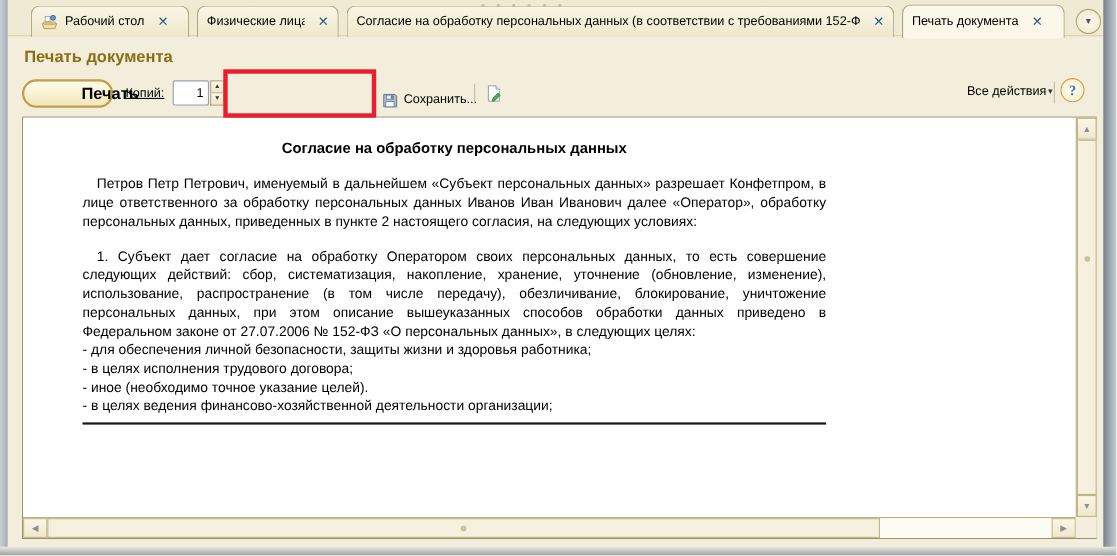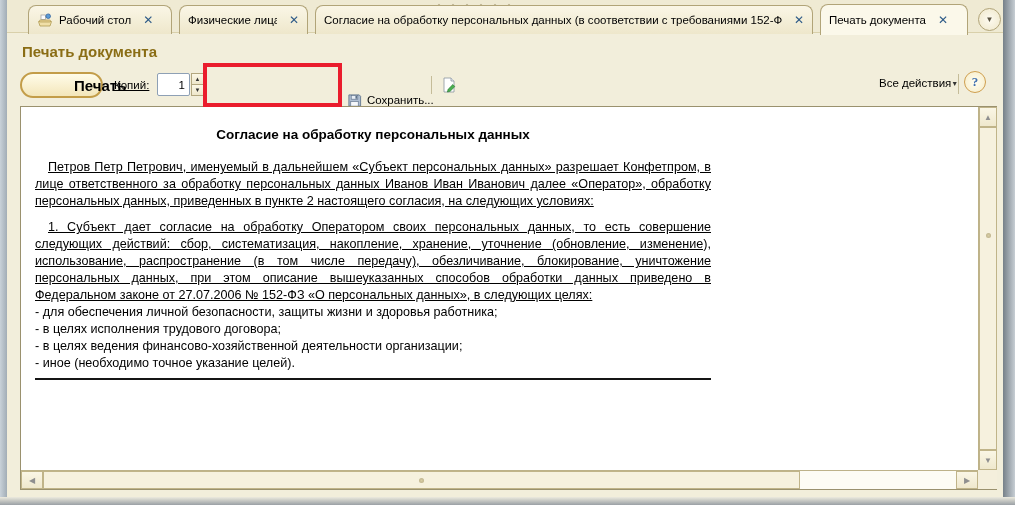--- a/index.html
+++ b/index.html
@@ -40,41 +40,41 @@
     font-family:"Liberation Sans",sans-serif; }
   .spinner { position:absolute; left:191px; top:73px; width:13px; height:23px; display:flex; flex-direction:column; }
   .spin-btn { flex:1; border:1px solid #b3a77f; background:linear-gradient(#fbf7e6,#eee7cb); font-size:6px;
     display:flex; align-items:center; justify-content:center; color:#333; line-height:1; }
   .spin-btn + .spin-btn { border-top:none; }
 
   .edit-btn { position:absolute; left:209px; top:72px; width:127px; height:26px; padding:0 6px;
     border:1px solid #9a8f73; background:linear-gradient(#fcf8e8,#efe8cd); font-size:11.5px; }
   .red-annotation { position:absolute; left:203px; top:63px; width:139px; height:44px;
     border:4px solid #ea1c2d; z-index:10; pointer-events:none; }
-  .save-btn { position:absolute; left:347px; top:89px; height:22px; font-size:11.5px; }
+  .save-btn { position:absolute; left:347px; top:80px; height:22px; font-size:11.5px; }
   .tool-sep { position:absolute; width:1px; background:#c5bc99; }
   .sep1 { left:431px; top:76px; height:18px; }
   .page-edit-btn { position:absolute; left:437px; top:73px; width:24px; height:24px; display:flex;
     align-items:center; justify-content:center; border-radius:3px; }
   .all-actions { position:absolute; left:879px; top:77px; font-size:11.5px; display:flex; align-items:center; }
   .dd-arrow { font-size:7px; color:#333; }
   .sep2 { left:958px; top:74px; height:20px; }
   .help-btn { position:absolute; left:964px; top:71px; width:22px; height:22px; border-radius:50%;
     border:1px solid #cf9f4f; background:radial-gradient(#fffef2,#f6ebc5); color:#3f6fae; font-weight:bold;
     font-size:13px; display:flex; align-items:center; justify-content:center; font-family:"Liberation Serif",serif; }
 
   
   .preview { position:absolute; left:20px; top:106px; width:977px; height:384px; border:1px solid #9a916e; background:#f4efdc; }
   .doc-page { position:absolute; left:0; top:0; width:957px; height:363px; background:#fff; overflow:hidden;
-    color:#000; }
+    color:#000;padding-left:40px; }
   .doc-inner { padding-left:14px; width:690px; }
   .doc-title { margin-top:20px; width:676px; text-align:center; font-size:13.5px; font-weight:bold; }
   .doc-date { margin-top:27px; width:676px; text-align:right; font-size:12.6px; }
-  .doc-par { margin-top:17px; width:676px; font-size:12.6px; line-height:17px; text-align:justify; text-indent:13px;text-decoration:underline; }
-  .doc-par.p2 { margin-top:9px; }
+  .doc-par { margin-top:17px; width:676px; font-size:12.6px; line-height:17px; text-align:justify; text-indent:13px; }
+  .doc-par.p2 { margin-top:15px; }
   .doc-goal { width:676px; font-size:12.6px; line-height:17px; }
   .doc-hr { margin-top:6px; width:676px; border-top:2px solid #151515; }
 
   
   .vscroll { position:absolute; left:957px; top:0; width:19px; height:363px; background:#efead6; border-left:1px solid #bdb289; }
   .hscroll { position:absolute; left:0; top:363px; width:957px; height:19px; background:#fdfcf4; border-top:1px solid #bdb289; }
   .scroll-btn { position:absolute; border:1px solid #c0b489; background:linear-gradient(#faf6e5,#efe8cd);
     display:flex; align-items:center; justify-content:center; color:#8f8f8f; font-size:8px; }
   .vs-up   { left:0; top:0; width:18px; height:20px; }
   .vs-down { left:0; top:343px; width:18px; height:20px; }
@@ -189,22 +189,22 @@
 
   <div class="preview">
 
     <div class="doc-page">
       <div class="doc-inner">
         <div class="doc-title">Согласие на обработку персональных данных</div>
         <div class="doc-par">Петров Петр Петрович, именуемый в дальнейшем «Субъект персональных данных» разрешает Конфетпром, в лице ответственного за обработку персональных данных Иванов Иван Иванович далее «Оператор», обработку персональных данных, приведенных в пункте 2 настоящего согласия, на следующих условиях:</div>
         <div class="doc-par p2">1. Субъект дает согласие на обработку Оператором своих персональных данных, то есть совершение следующих действий: сбор, систематизация, накопление, хранение, уточнение (обновление, изменение), использование, распространение (в том числе передачу), обезличивание, блокирование, уничтожение персональных данных, при этом описание вышеуказанных способов обработки данных приведено в Федеральном законе от 27.07.2006 № 152-ФЗ «О персональных данных», в следующих целях:</div>
         <div class="doc-goal">- для обеспечения личной безопасности, защиты жизни и здоровья работника;</div>
         <div class="doc-goal">- в целях исполнения трудового договора;</div>
+        <div class="doc-goal">- иное (необходимо точное указание целей).</div>
         <div class="doc-goal">- в целях ведения финансово-хозяйственной деятельности организации;</div>
-        <div class="doc-goal">- иное (необходимо точное указание целей).</div>
         <div class="doc-hr"></div>
       </div>
     </div>
 
     <div class="vscroll">
       <div class="scroll-btn vs-up">▲</div>
       <div class="vs-thumb"></div>
       <div class="scroll-btn vs-down">▼</div>
     </div>
 

